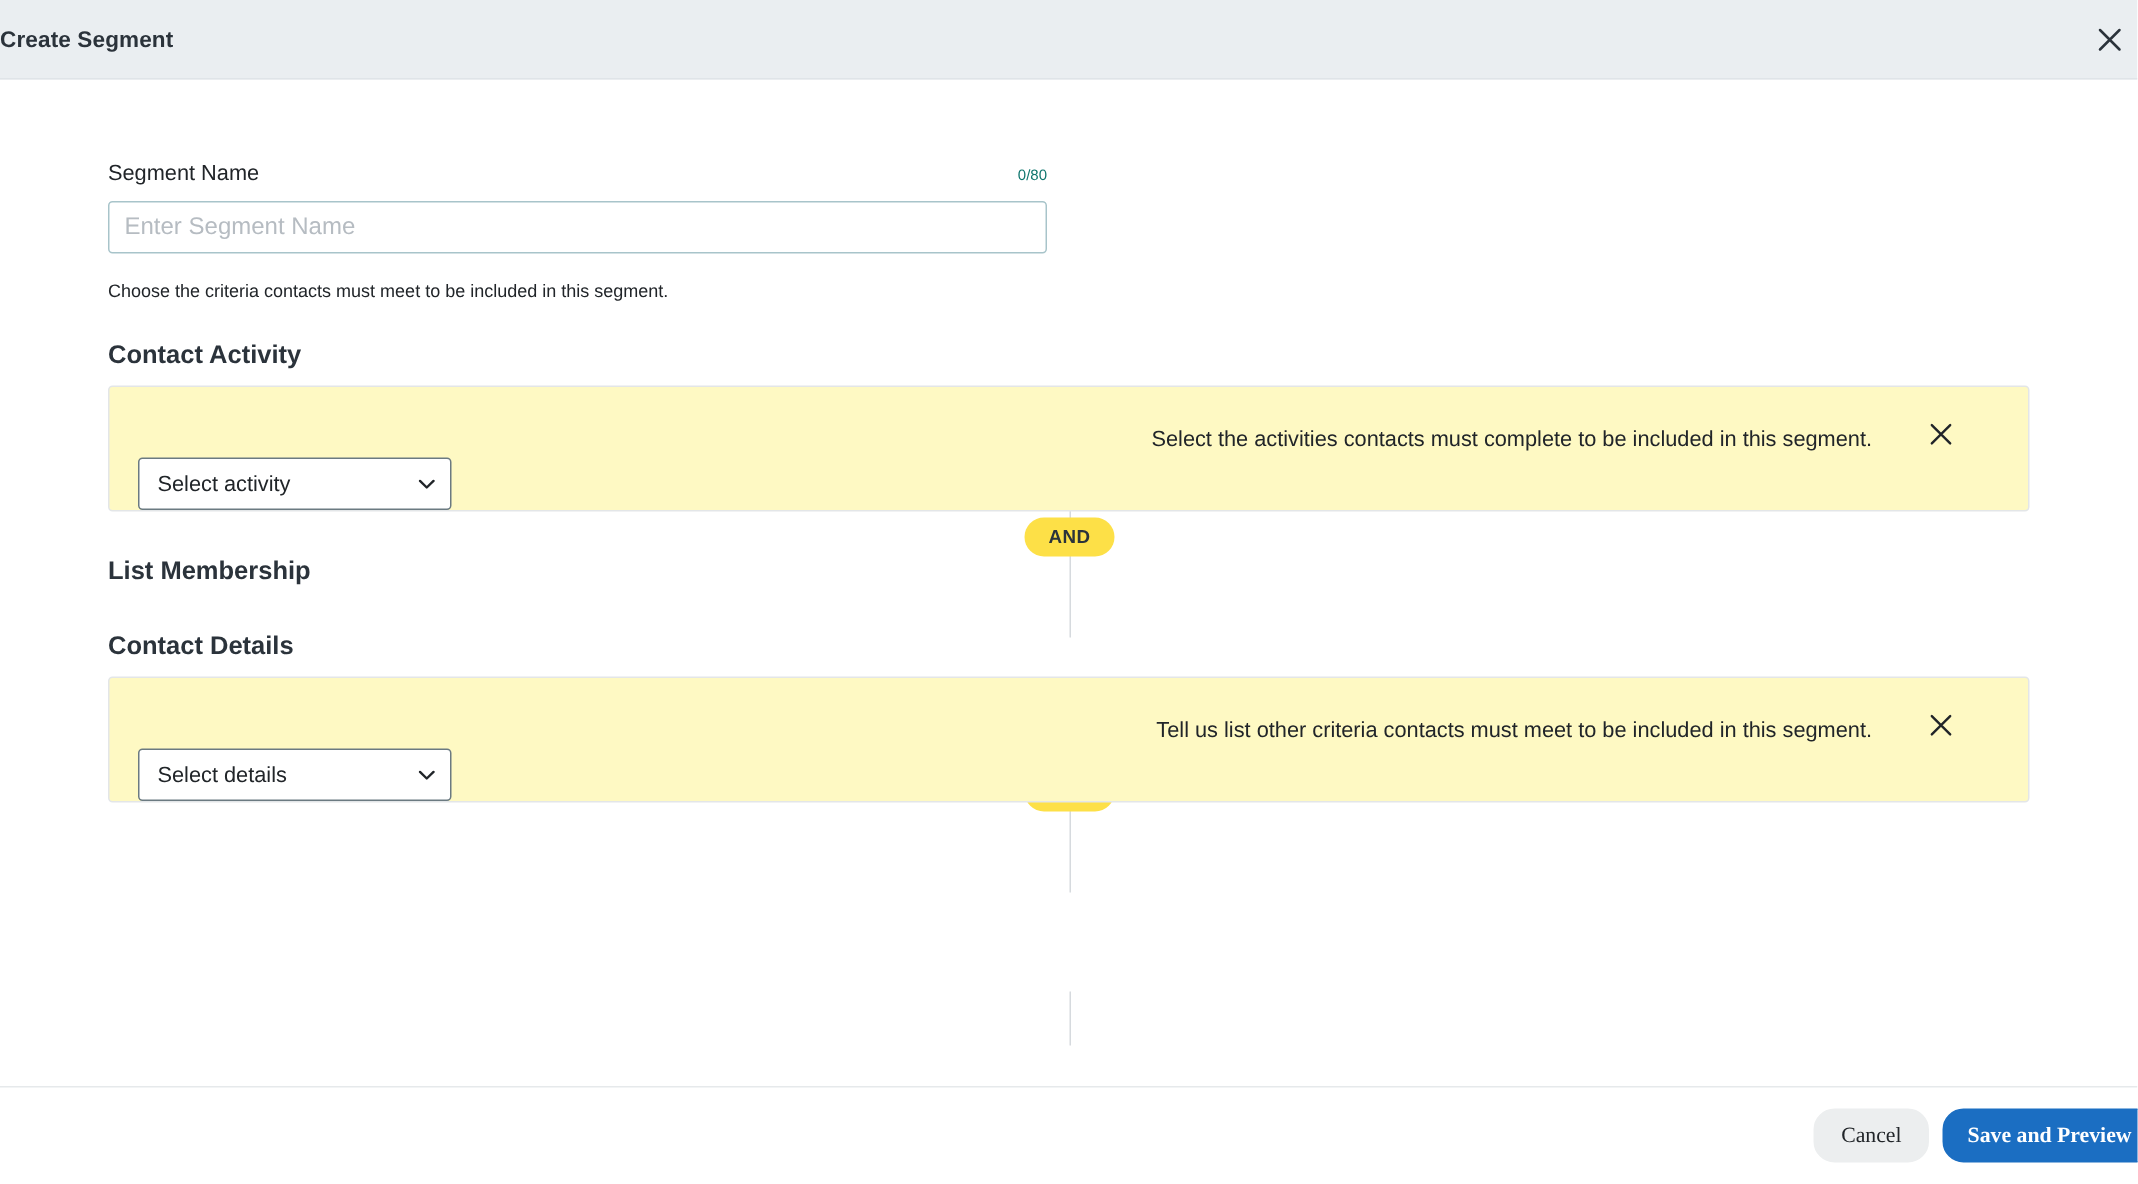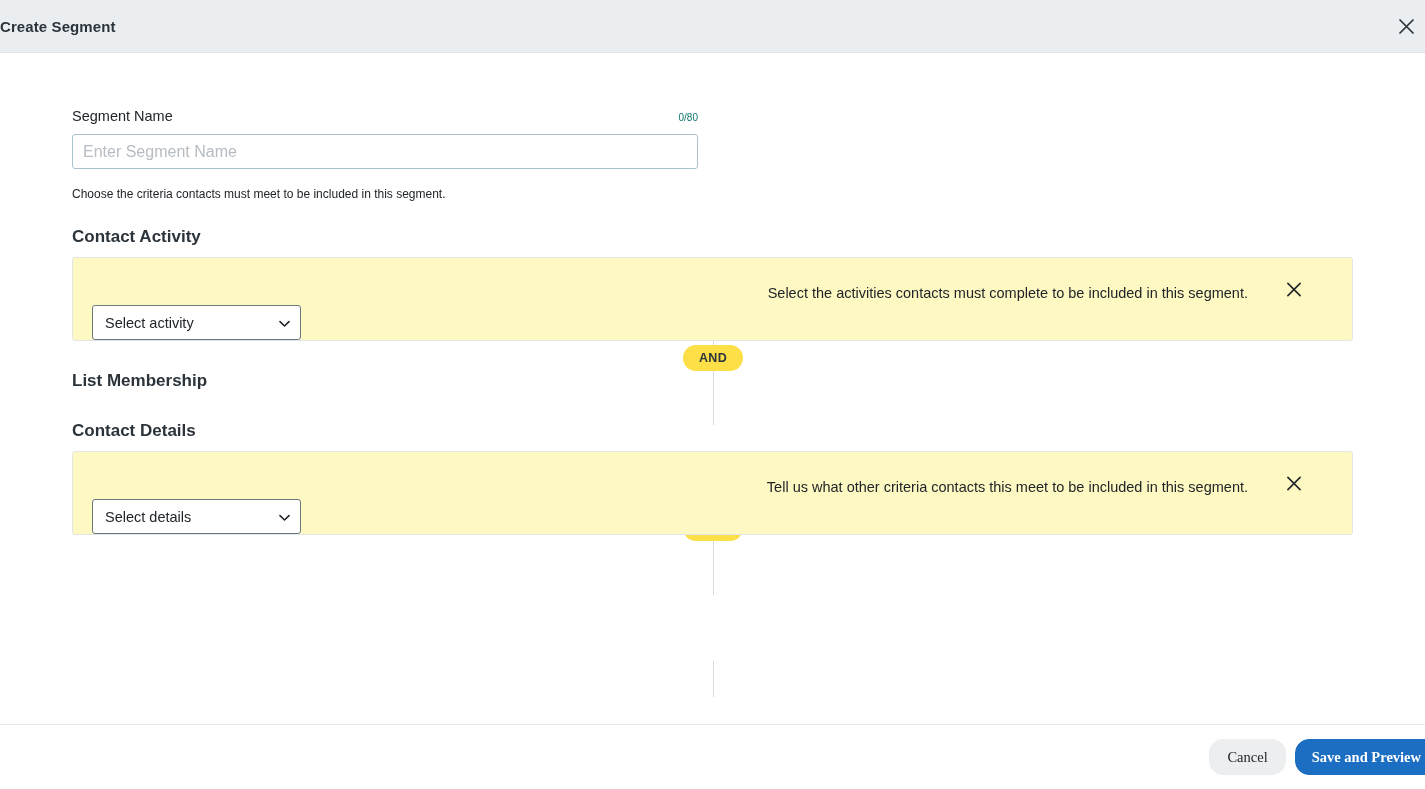--- a/index.html
+++ b/index.html
@@ -277,21 +277,21 @@
         <div class="select-wrap">
           <select class="pseudo-select sel-details">
             <option>Select details</option>
           </select>
           <span class="chevron">
             <svg width="11" height="8" viewBox="0 0 11 8" aria-hidden="true">
               <path d="M1 1.6 L5.5 6 L10 1.6" stroke="currentColor" stroke-width="1.6" fill="none" stroke-linecap="round" stroke-linejoin="round"></path>
             </svg>
           </span>
         </div>
-        <div class="card-desc">Tell us what other criteria contacts this meet to be included in this segment.</div>
+        <div class="card-desc">Tell us list other criteria contacts must meet to be included in this segment.</div>
         <button class="card-remove">
           <svg width="17" height="17" viewBox="0 0 17 17" aria-hidden="true">
             <path d="M2 2 L15 15 M15 2 L2 15" stroke="currentColor" stroke-width="1.7" fill="none" stroke-linecap="round"></path>
           </svg>
         </button>
       </div>
 
     </div>
   </div>
 

